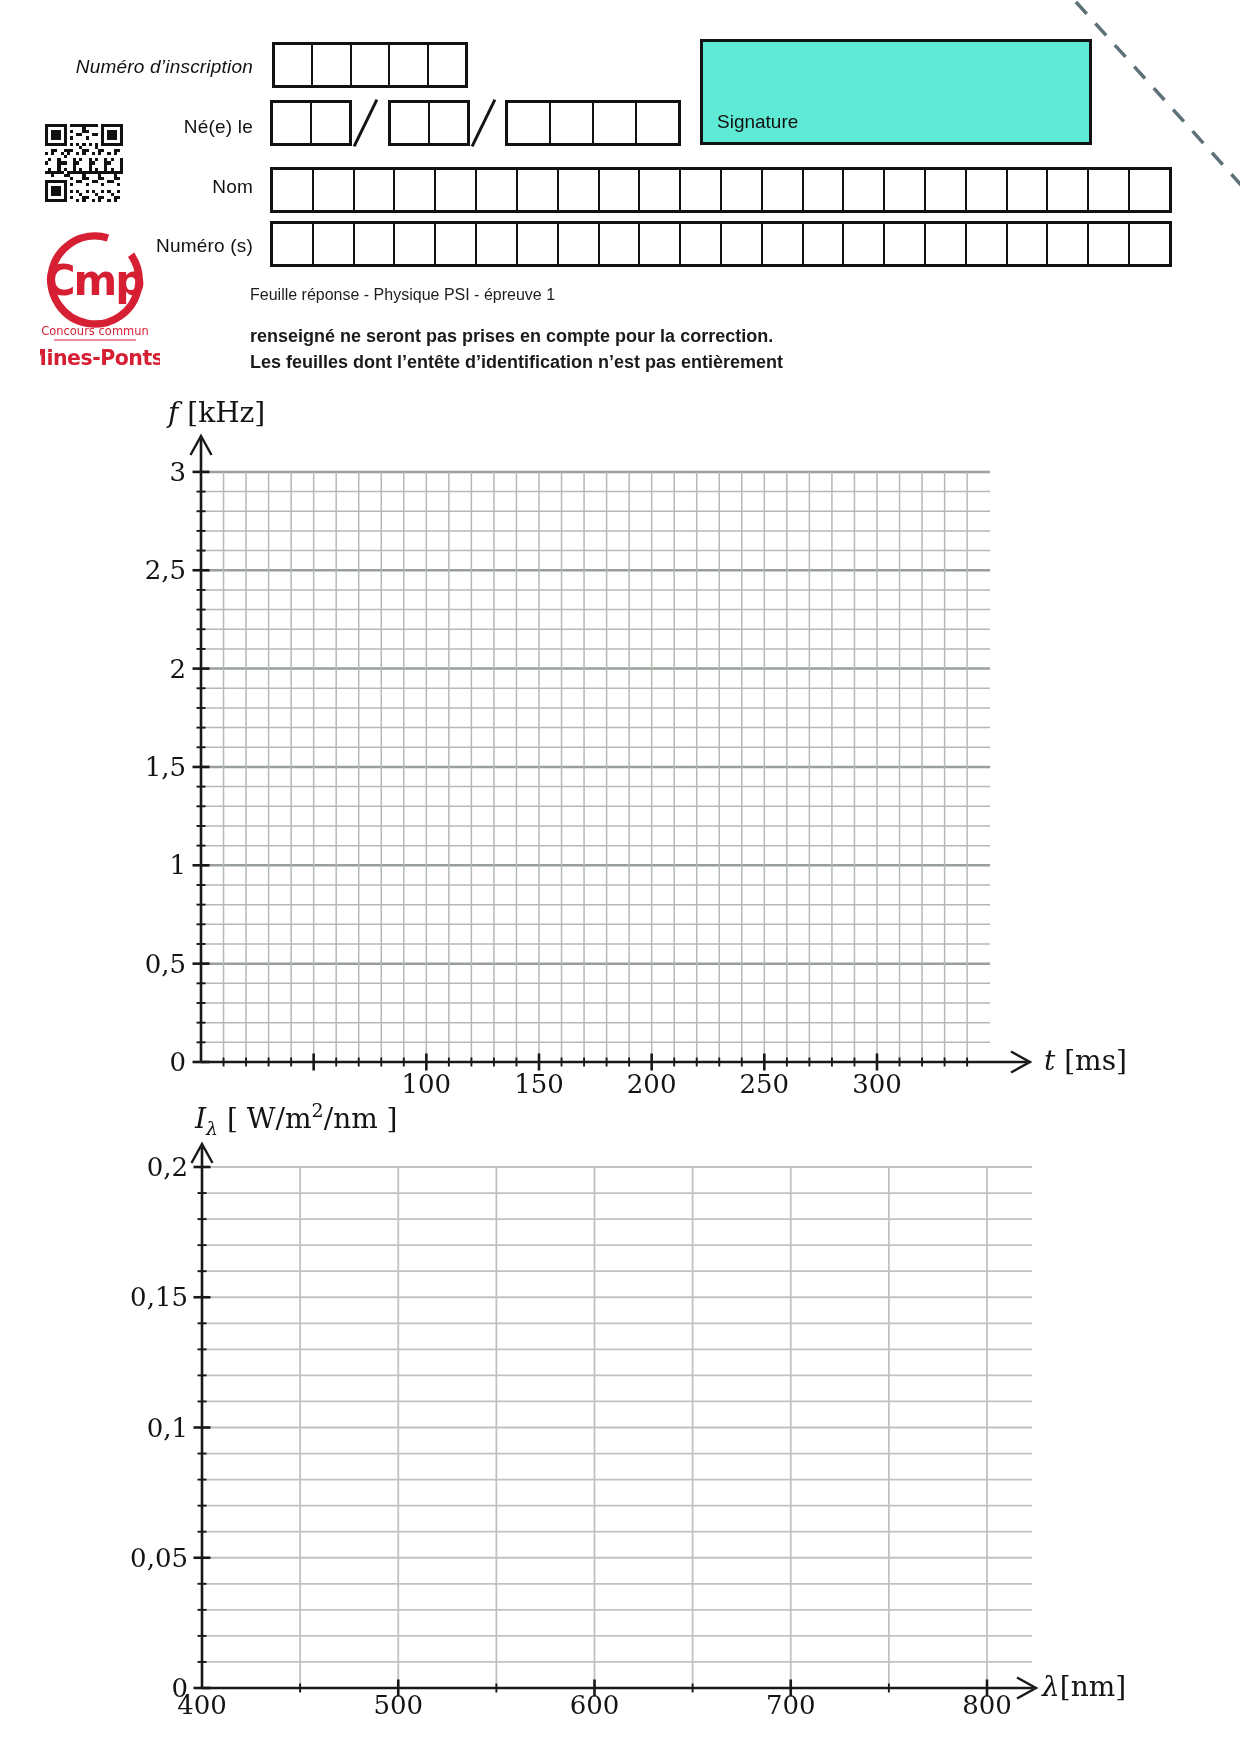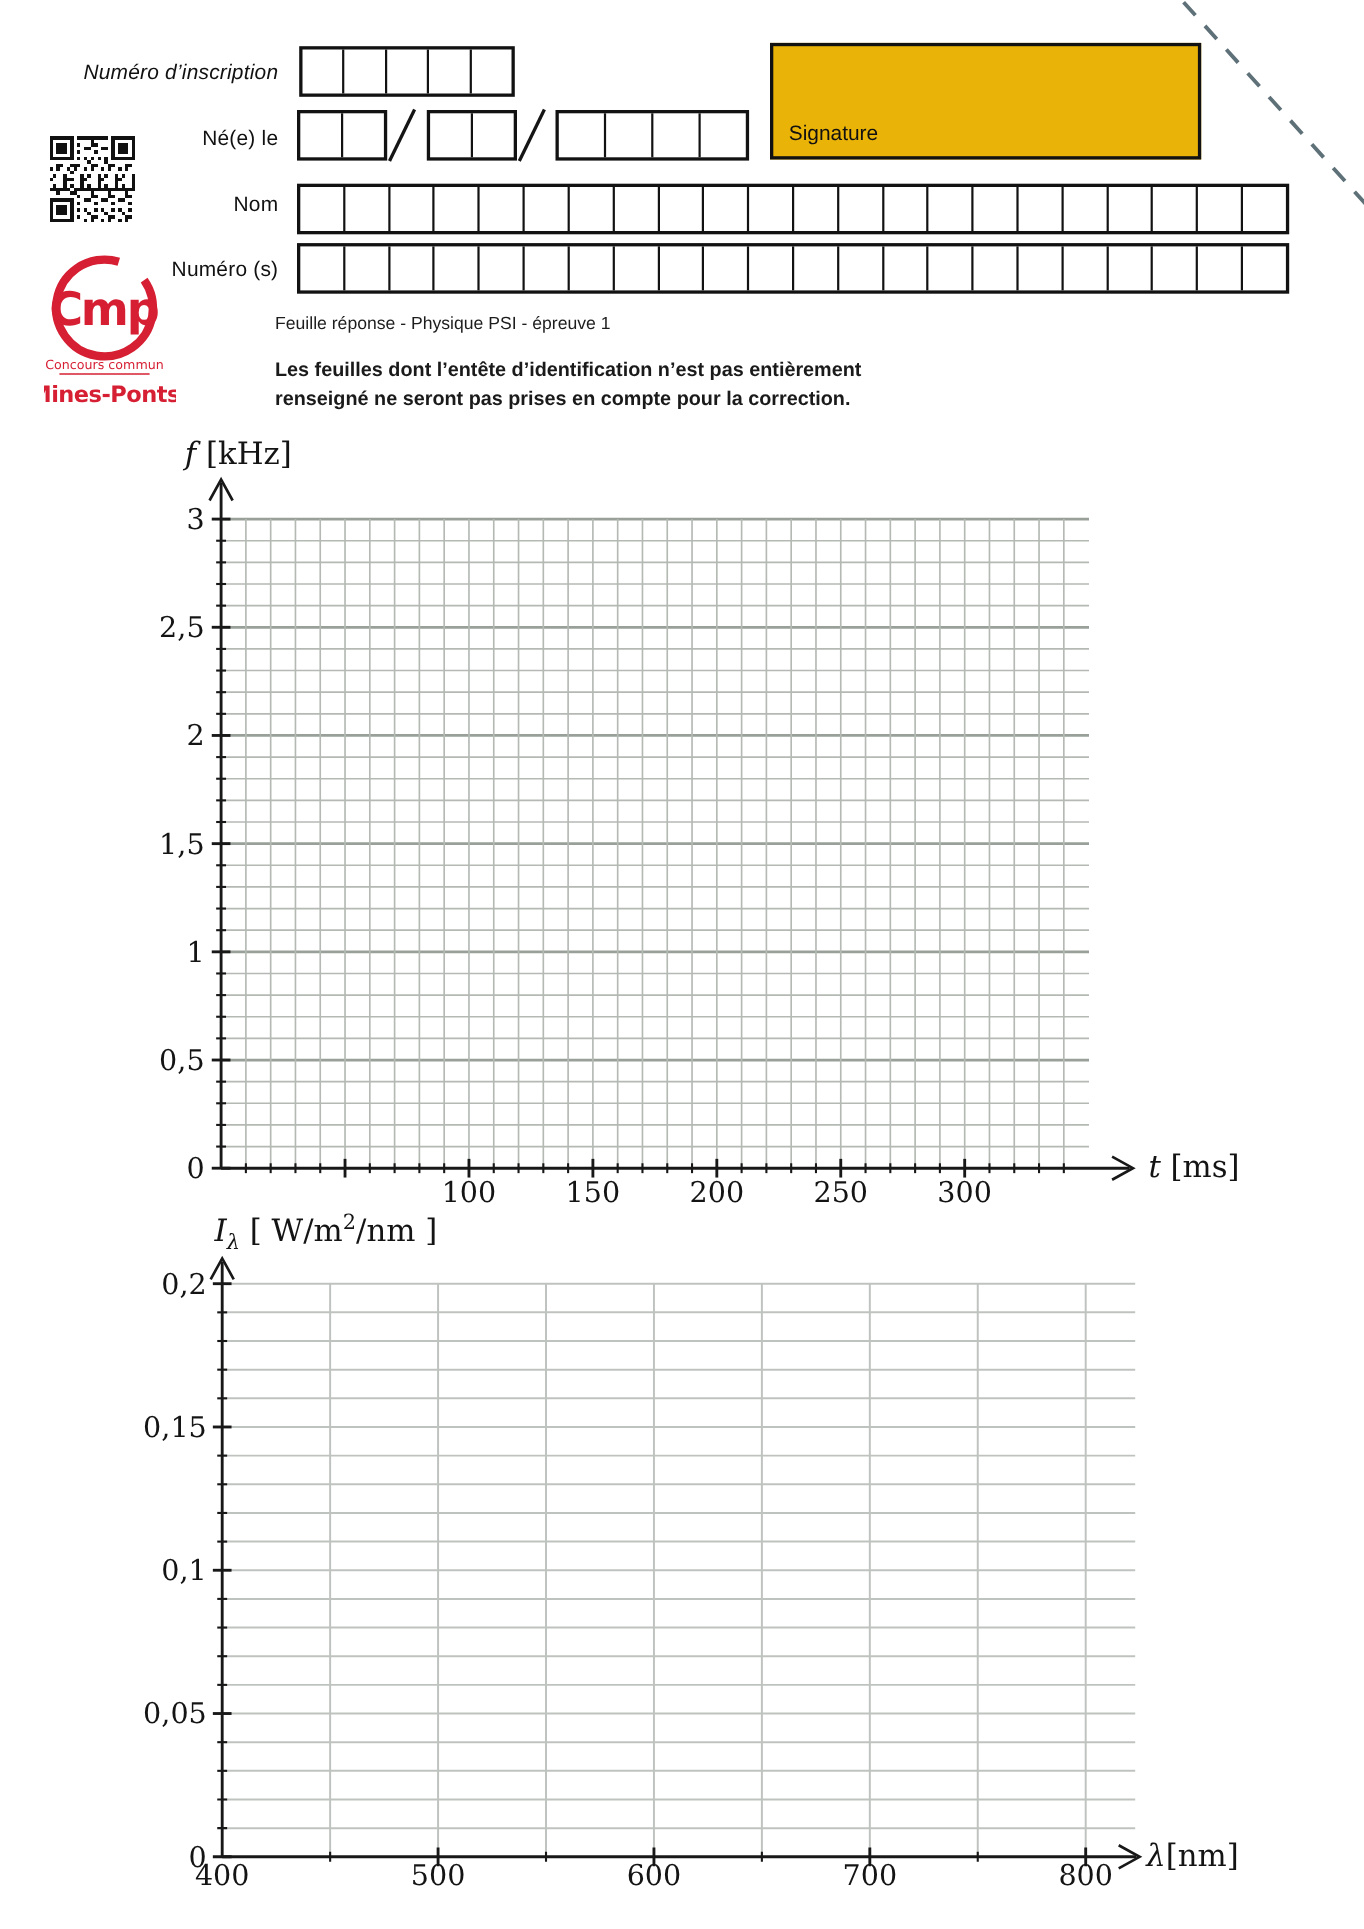--- a/index.html
+++ b/index.html
@@ -5,21 +5,21 @@
   html,body{margin:0;padding:0;background:#fff;}
   .page{position:relative;width:1240px;height:1754px;background:#ffffff;overflow:hidden;
         font-family:"Liberation Sans",sans-serif;color:#141414;}
   .hdr-label{position:absolute;left:0;width:253px;text-align:right;font-size:19px;
              font-weight:500;color:#111;letter-spacing:.2px;}
   .cellrow{position:absolute;display:flex;border:3px solid #121212;background:#fff;box-sizing:border-box;}
   .cellrow .cell{box-sizing:border-box;border-right:2.5px solid #121212;height:100%;flex:1 1 auto;}
   .cellrow .cell:last-child{border-right:none;}
   .slash{position:absolute;width:3px;height:52px;background:#151515;transform:rotate(26deg);}
   .sigbox{position:absolute;left:700px;top:39px;width:392px;height:106px;border:3.5px solid #121212;
-          box-sizing:border-box;background:#eab308;}
+          box-sizing:border-box;background:#5eead4;}
   .sigbox span{position:absolute;left:14px;bottom:9px;font-size:19px;font-weight:500;color:#111;}
   .title{position:absolute;left:250px;top:286px;font-size:16px;font-weight:500;color:#1d1d1d;}
   .warning{position:absolute;left:250px;top:323px;font-size:18px;font-weight:700;
            line-height:26px;color:#1a1a1a;}
   .charts-layer{position:absolute;left:0;top:0;width:1240px;height:1754px;}
   .charts-layer text.tick{font-family:"DejaVu Serif",serif;font-size:26px;fill:#141414;}
   .charts-layer text.axlab{font-family:"DejaVu Serif",serif;font-size:28px;fill:#141414;}
   svg{display:block;}
 </style>
 </head>
@@ -283,22 +283,22 @@
   <svg style="position:absolute;left:40px;top:228px;" width="120" height="150" viewBox="0 0 120 150">
     <circle cx="55" cy="52" r="44" fill="none" stroke="#d61f33" stroke-width="7.5" stroke-dasharray="247 30" transform="rotate(-35 55 52)"></circle>
     <text x="54" y="67" text-anchor="middle" font-family="DejaVu Sans, sans-serif" font-size="42" font-weight="700" letter-spacing="-2" fill="#d61f33">Cmp</text>
     <text x="55" y="107" text-anchor="middle" font-family="DejaVu Sans, sans-serif" font-size="11.5" fill="#d61f33">Concours commun</text>
     <line x1="14" y1="112" x2="96" y2="112" stroke="#d61f33" stroke-width="1.2"></line>
     <text x="55" y="137" text-anchor="middle" font-family="DejaVu Sans, sans-serif" font-size="20.5" font-weight="600" letter-spacing="-0.5" fill="#d61f33">Mines-Ponts</text>
   </svg>
 
   <div class="title">Feuille réponse - Physique PSI - épreuve 1</div>
   <div class="warning">
+    <div>renseigné ne seront pas prises en compte pour la correction.</div>
     <div>Les feuilles dont l’entête d’identification n’est pas entièrement</div>
-    <div>renseigné ne seront pas prises en compte pour la correction.</div>
   </div>
 
   <svg id="charts" class="charts-layer" viewBox="0 0 1240 1754">
       <g>
         <g>
           <line x1="201" y1="1042.33" x2="990" y2="1042.33" stroke="#b4b9b4" stroke-width="1.5"></line>
           <line x1="201" y1="1022.66" x2="990" y2="1022.66" stroke="#b4b9b4" stroke-width="1.5"></line>
           <line x1="201" y1="1002.99" x2="990" y2="1002.99" stroke="#b4b9b4" stroke-width="1.5"></line>
           <line x1="201" y1="983.3199999999999" x2="990" y2="983.3199999999999" stroke="#b4b9b4" stroke-width="1.5"></line>
           <line x1="201" y1="963.65" x2="990" y2="963.65" stroke="#99a099" stroke-width="2.5"></line>

